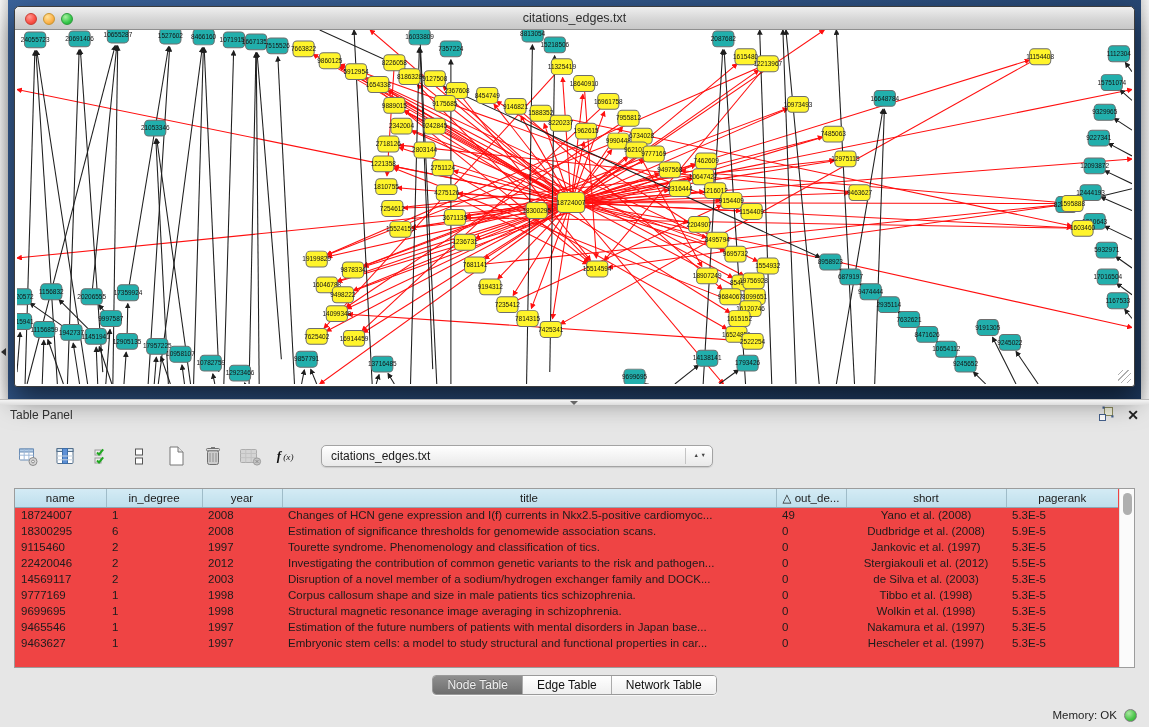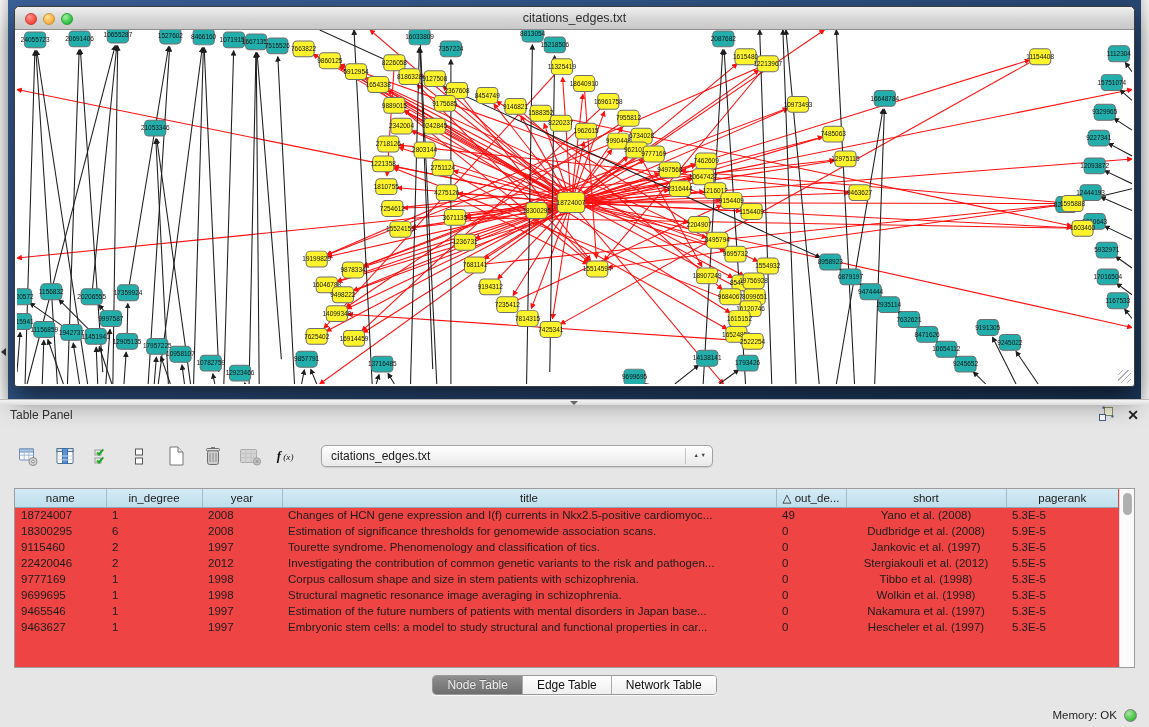--- a/index.html
+++ b/index.html
@@ -978,24 +978,33 @@
             <tr>
               <td>22420046</td>
               <td>2</td>
               <td>2012</td>
               <td>Investigating the contribution of common genetic variants to the risk and pathogen...</td>
               <td>0</td>
               <td class="c">Stergiakouli et al. (2012)</td>
               <td>5.5E-5</td>
             </tr>
             <tr>
+              <td>14569117</td>
+              <td>2</td>
+              <td>2003</td>
+              <td>Disruption of a novel member of a sodium/hydrogen exchanger family and DOCK...</td>
+              <td>0</td>
+              <td class="c">de Silva et al. (2003)</td>
+              <td>5.3E-5</td>
+            </tr>
+            <tr>
               <td>9777169</td>
               <td>1</td>
               <td>1998</td>
-              <td>Corpus callosum shape and size in stem patients with schizophrenia.</td>
+              <td>Corpus callosum shape and size in male patients tics schizophrenia.</td>
               <td>0</td>
               <td class="c">Tibbo et al. (1998)</td>
               <td>5.3E-5</td>
             </tr>
             <tr>
               <td>9699695</td>
               <td>1</td>
               <td>1998</td>
               <td>Structural magnetic resonance image averaging in schizophrenia.</td>
               <td>0</td>

